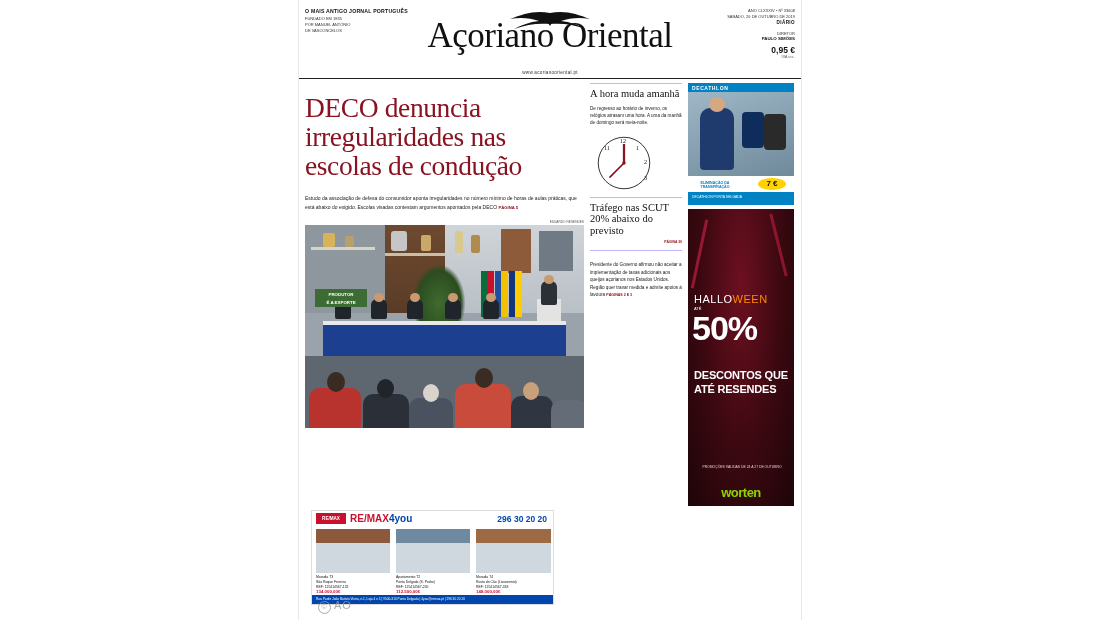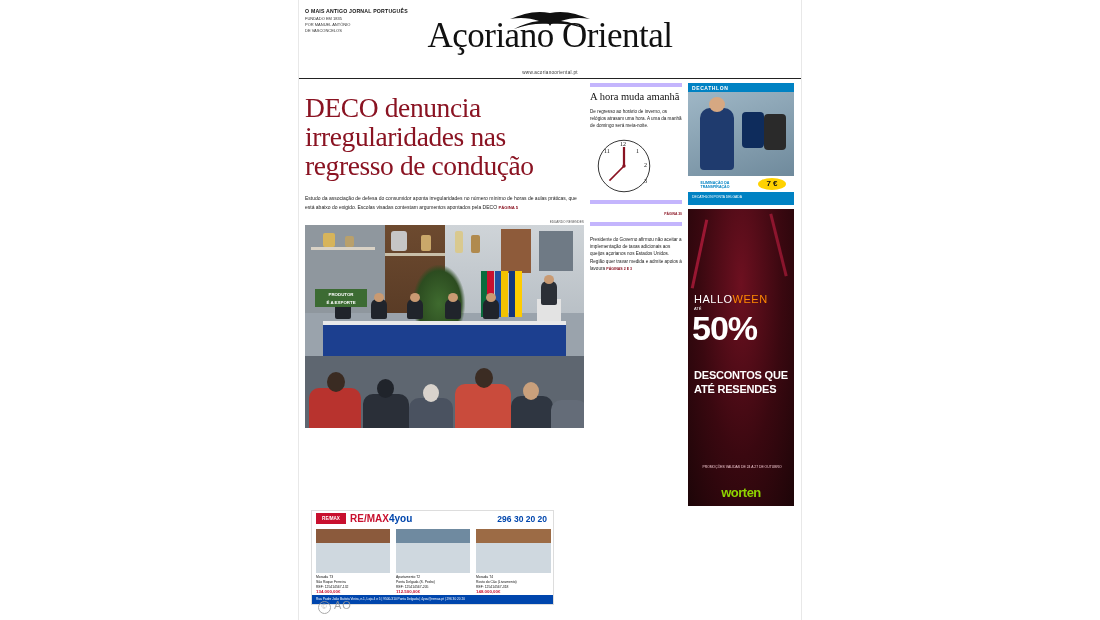--- a/index.html
+++ b/index.html
@@ -61,21 +61,21 @@
   .seated{position:absolute;width:16px;height:20px;background:#20242b;border-radius:6px 6px 2px 2px;}
   .seated i{position:absolute;left:3px;top:-6px;width:10px;height:9px;border-radius:50%;background:#c99a72;display:block;}
   .podium{position:absolute;left:232px;top:74px;width:24px;height:62px;background:#e3e3e3;}
   .audience{position:absolute;left:0;bottom:0;width:279px;height:72px;background:#5e6670;}
   .head{position:absolute;border-radius:50%;}
   .shoulder{position:absolute;border-radius:10px 10px 0 0;}
   .mp-logo{position:absolute;left:10px;top:64px;width:52px;height:16px;background:#3c6b33;color:#fff;
            font-family:"Liberation Sans",sans-serif;font-size:4.4px;font-weight:bold;text-align:center;line-height:8px;padding-top:2px;}
 
   
-  .box{border-top:4px solid #c4b5fd;padding-top:4px;}
+  .box{border-top:1px solid #c4b5fd;padding-top:4px;}
   .box h3{font-family:"Liberation Serif",serif;font-size:10.5px;line-height:1.1;margin:0;color:#111;font-weight:normal;}
   .box p{font-family:"Liberation Sans",sans-serif;font-size:4.6px;line-height:1.6;color:#1a1a1a;margin:5px 0 0 0;}
   .pagina{font-family:"Liberation Sans",sans-serif;font-size:3.4px;color:#8a1322;font-weight:bold;text-align:right;margin-top:4px;}
 
   .clock-box{position:relative;width:92px;height:60px;margin-top:6px;background:#fff;overflow:hidden;}
   .clock{position:absolute;left:6px;top:2px;width:56px;height:56px;border-radius:50%;background:#fff;}
   .tick{position:absolute;font-family:"Liberation Serif",serif;font-size:6px;color:#111;}
 
   .mid-head{font-family:"Liberation Serif",serif;color:#2b4f8e;font-size:11.5px;line-height:1.1;margin:0;font-weight:normal;}
   .mid-body{font-family:"Liberation Sans",sans-serif;font-size:4.6px;line-height:1.62;color:#1a1a1a;margin-top:6px;}
@@ -163,29 +163,40 @@
       </div>
 
       <div class="title-wrap">
         <svg class="eagle" viewBox="0 0 300 48">
           <path d="M150 8 C120 2 96 10 70 20 C92 16 110 18 128 24 C110 26 92 32 78 40 C104 30 128 28 150 30 C172 28 196 30 222 40 C208 32 190 26 172 24 C190 18 208 16 230 20 C204 10 180 2 150 8 Z" fill="#111"></path>
           <path d="M150 12 l10 6 l-10 16 l-10 -16 Z" fill="#111"></path>
         </svg>
         <div class="paper-title">Açoriano Oriental</div>
       </div>
 
+      <div class="mh-right">
+        <div class="r1">ANO CLXXXIV • Nº 33608</div>
+        <div class="r2">SÁBADO, 26 DE OUTUBRO DE 2019</div>
+        <div class="r3">DIÁRIO</div>
+        <div class="r4">DIRETOR</div>
+        <div class="r5">PAULO SIMÕES</div>
+        <div class="price">
+          <span>0,95 €</span>
+          <small>IVA inc.</small>
+        </div>
+      </div>
 
       <div class="url-bar">www.acorianooriental.pt</div>
     </div>
 
     <div class="body">
       <div class="cols">
 
         <div class="col-main">
-          <div class="headline">DECO denuncia irregularidades nas regresso de condução</div>
+          <div class="headline">DECO denuncia irregularidades nas escolas de condução</div>
           <div class="lede">
             <span>Estudo da associação de defesa do consumidor aponta irregularidades no número mínimo de horas de aulas práticas, que está abaixo do exigido. Escolas visadas contestam argumentos apontados pela DECO</span>
             <b>PÁGINA 5</b>
           </div>
           <div class="photo-credit">EDUARDO RESENDES</div>
 
           <div class="main-photo">
             <div class="mp-wallA"></div>
             <div class="mp-wallB"></div>
             <div class="mp-wood"></div>
@@ -262,20 +273,21 @@
               <circle cx="50" cy="50" r="3" fill="#8a1322"></circle>
             </svg>
             <div class="tick" style="left:30px;top:5px;">12</div>
             <div class="tick" style="left:14px;top:12px;">11</div>
             <div class="tick" style="left:46px;top:12px;">1</div>
             <div class="tick" style="left:54px;top:26px;">2</div>
             <div class="tick" style="left:54px;top:42px;">3</div>
           </div>
 
           <div class="box" style="margin-top:4px;">
+            <h3>Tráfego nas SCUT 20% abaixo do previsto</h3>
             <div class="pagina">PÁGINA 30</div>
           </div>
 
           <div class="box" style="margin-top:6px;">
             <div class="mid-body">
               <span>Presidente do Governo afirmou não aceitar a implementação de taxas adicionais aos queijos açorianos nos Estados Unidos. Região quer travar medida e admite apoios à lavoura</span>
               <b>PÁGINAS 2 E 3</b>
             </div>
           </div>
         </div>

